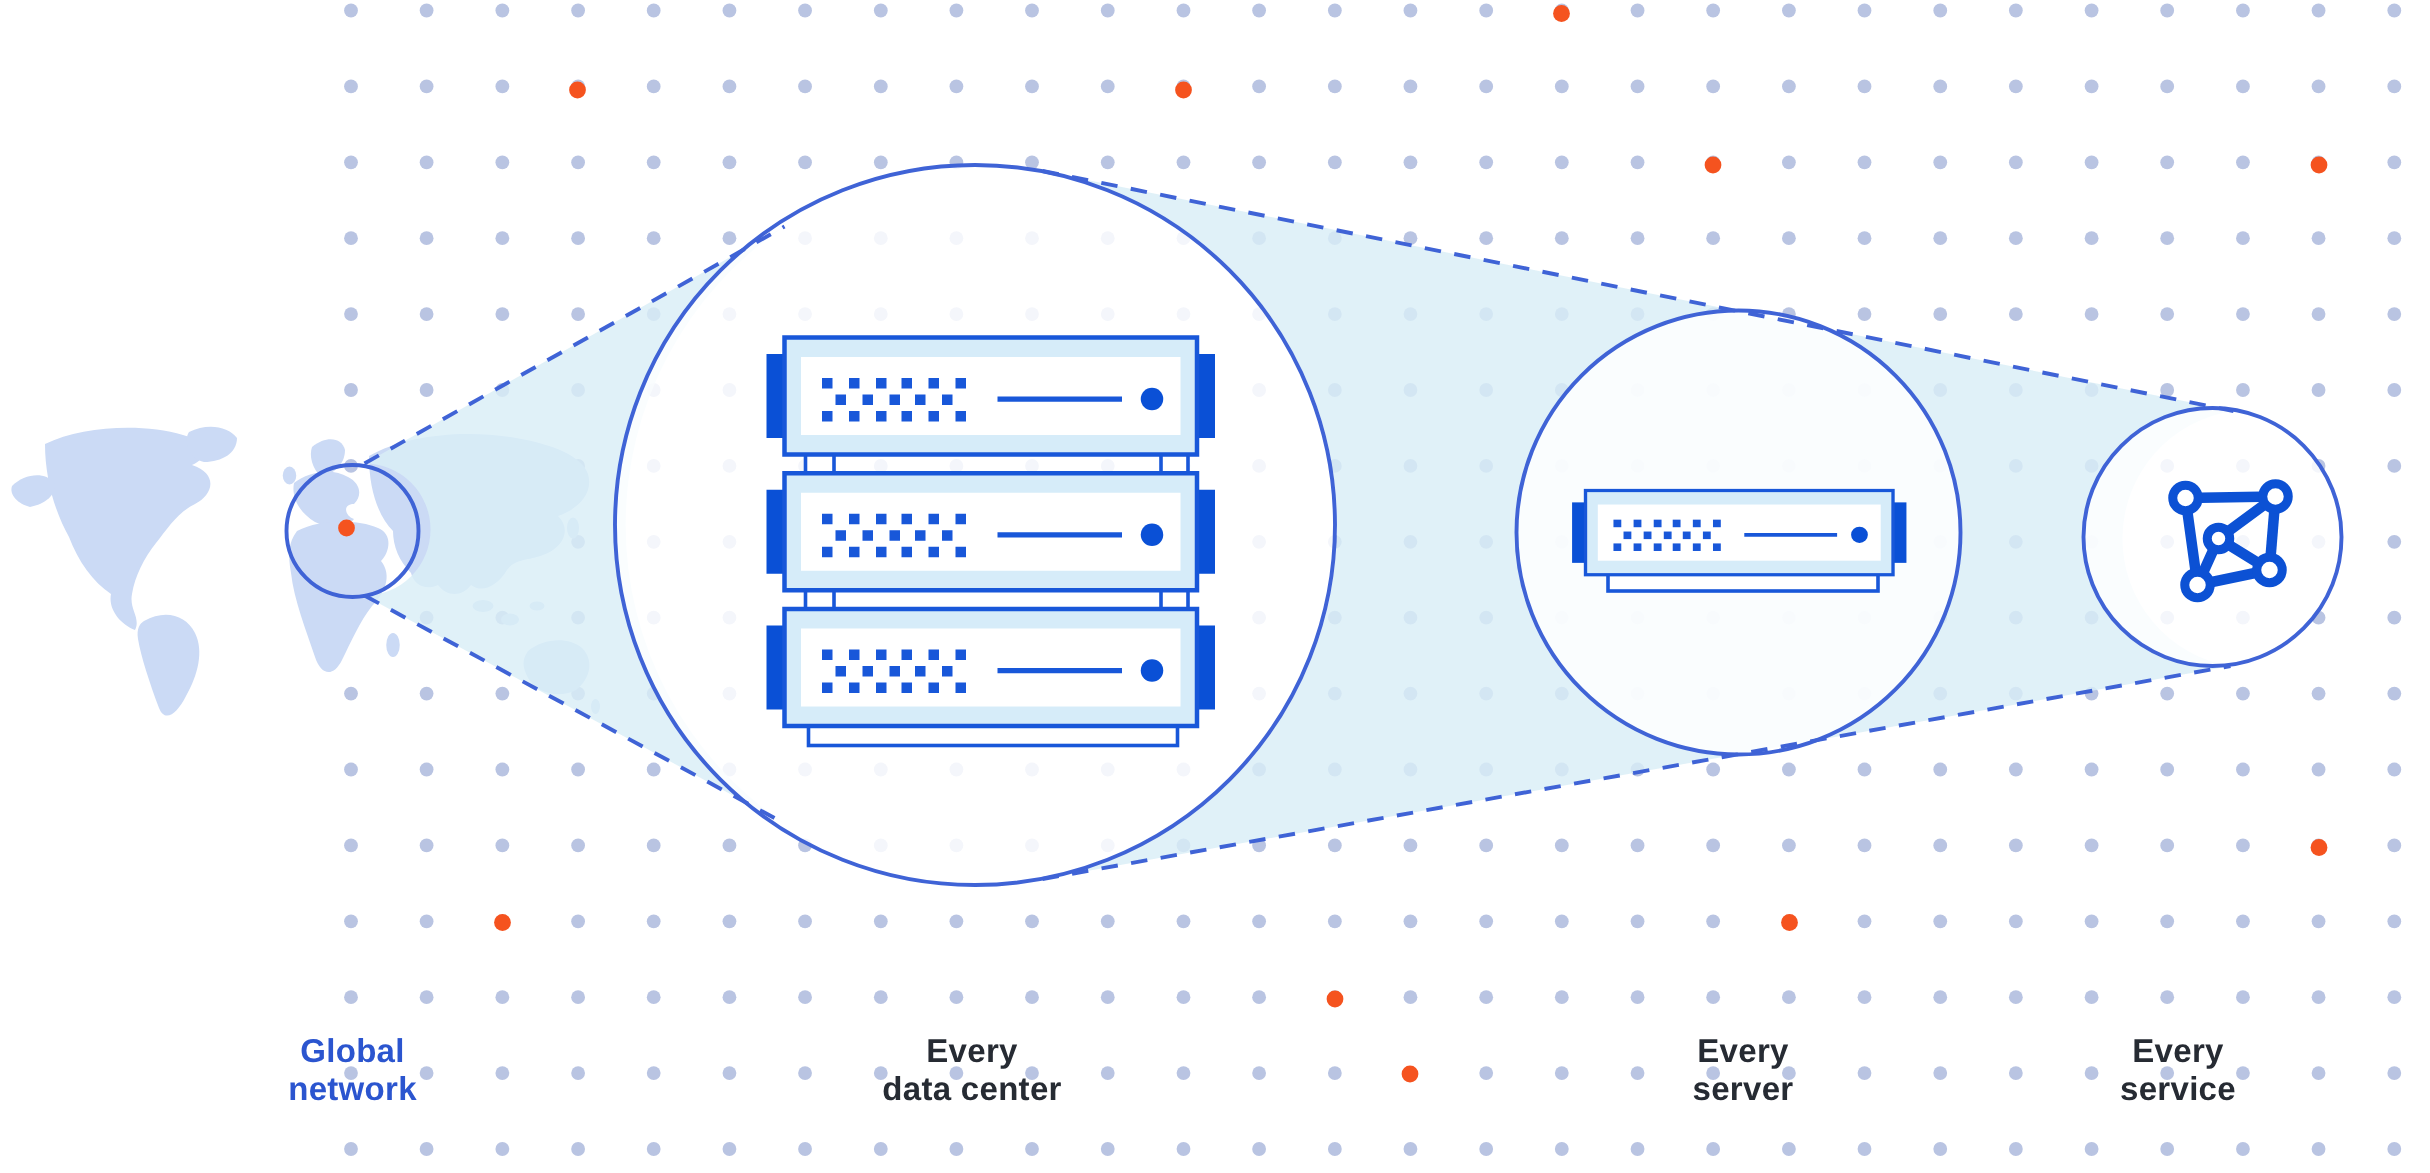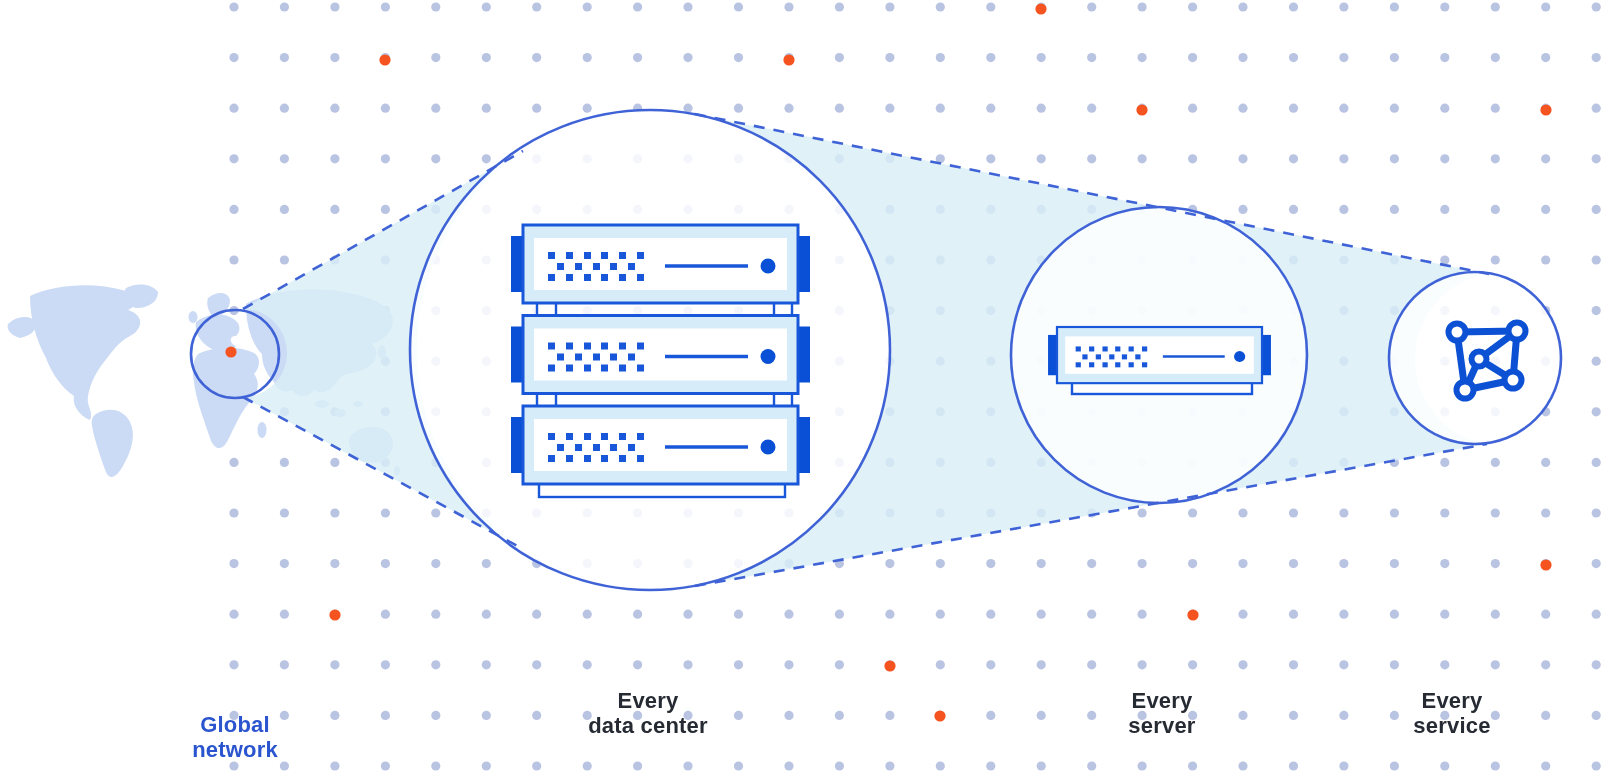--- a/index.html
+++ b/index.html
@@ -7,21 +7,21 @@
     position:relative;width:1620px;height:782px;background:#fff;overflow:hidden;
     font-family:"Liberation Sans", sans-serif;
   }
   .stage svg{position:absolute;left:0;top:0;}
   .label{
     position:absolute;top:688px;white-space:pre-line;text-align:center;
     font-weight:700;font-size:22px;line-height:25px;letter-spacing:.2px;
     color:var(--label-dark,#262b33);
   }
   .label.blue{color:var(--label-blue,#2b55cf);}
-  .lbl-global{left:115px;width:240px;margin-top:24px;}
+  .lbl-global{left:115px;width:240px;}
   .lbl-dc{left:508px;width:280px;}
   .lbl-server{left:1042px;width:240px;}
   .lbl-service{left:1332px;width:240px;}
 </style>
 </head>
 <body>
 
 <div class="stage">
 
 <svg width="1620" height="782" viewBox="0 0 1620 782">

